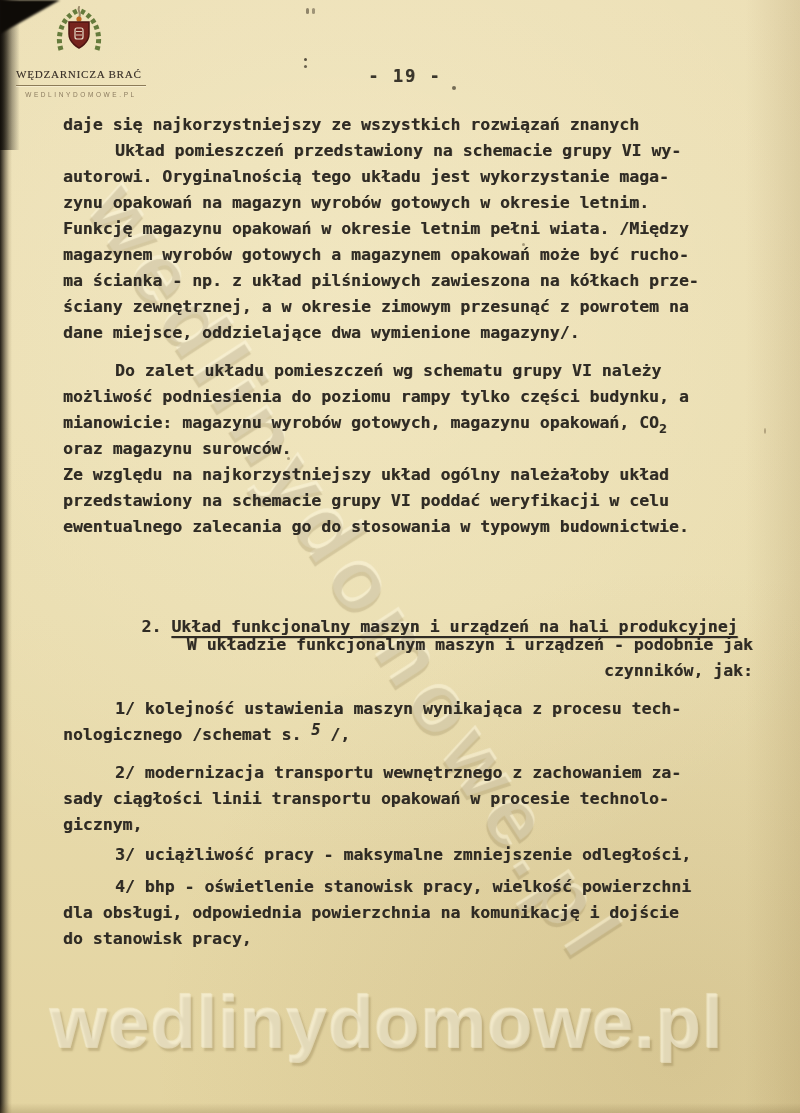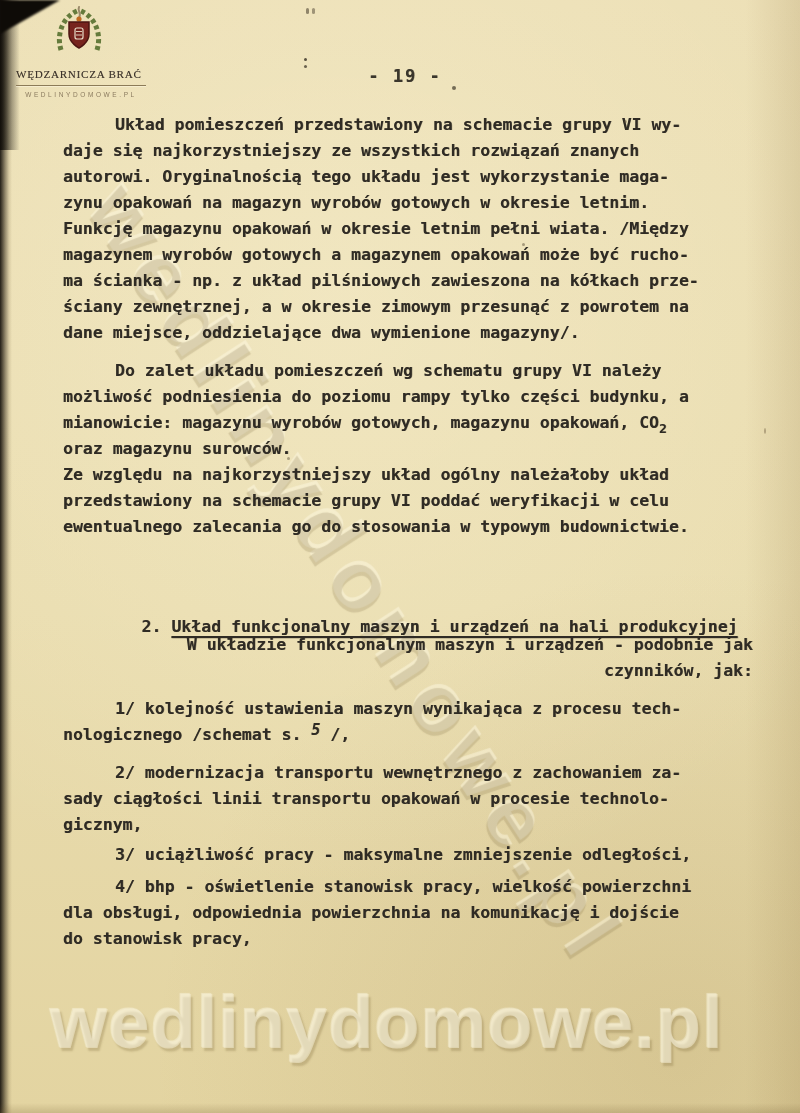--- a/index.html
+++ b/index.html
@@ -96,22 +96,22 @@
     <div class="logo-title">WĘDZARNICZA BRAĆ</div>
     <div class="logo-rule"></div>
     <div class="logo-sub">WEDLINYDOMOWE.PL</div>
   </div>
 
   <div class="pageno">- 19 -</div>
 
   <main class="doc-text">
 
     <div>
+      <div class="tline">daje się najkorzystniejszy ze wszystkich rozwiązań znanych</div>
       <div class="tline ind">Układ pomieszczeń przedstawiony na schemacie grupy VI wy-</div>
-      <div class="tline">daje się najkorzystniejszy ze wszystkich rozwiązań znanych</div>
       <div class="tline">autorowi. Oryginalnością tego układu jest wykorzystanie maga-</div>
       <div class="tline">zynu opakowań na magazyn wyrobów gotowych w okresie letnim.</div>
       <div class="tline">Funkcję magazynu opakowań w okresie letnim pełni wiata. /Między</div>
       <div class="tline">magazynem wyrobów gotowych a magazynem opakowań może być rucho-</div>
       <div class="tline">ma ścianka - np. z układ pilśniowych zawieszona na kółkach prze-</div>
       <div class="tline">ściany zewnętrznej, a w okresie zimowym przesunąć z powrotem na</div>
       <div class="tline">dane miejsce, oddzielające dwa wymienione magazyny/.</div>
     </div>
 
     <div class="blk-s">

